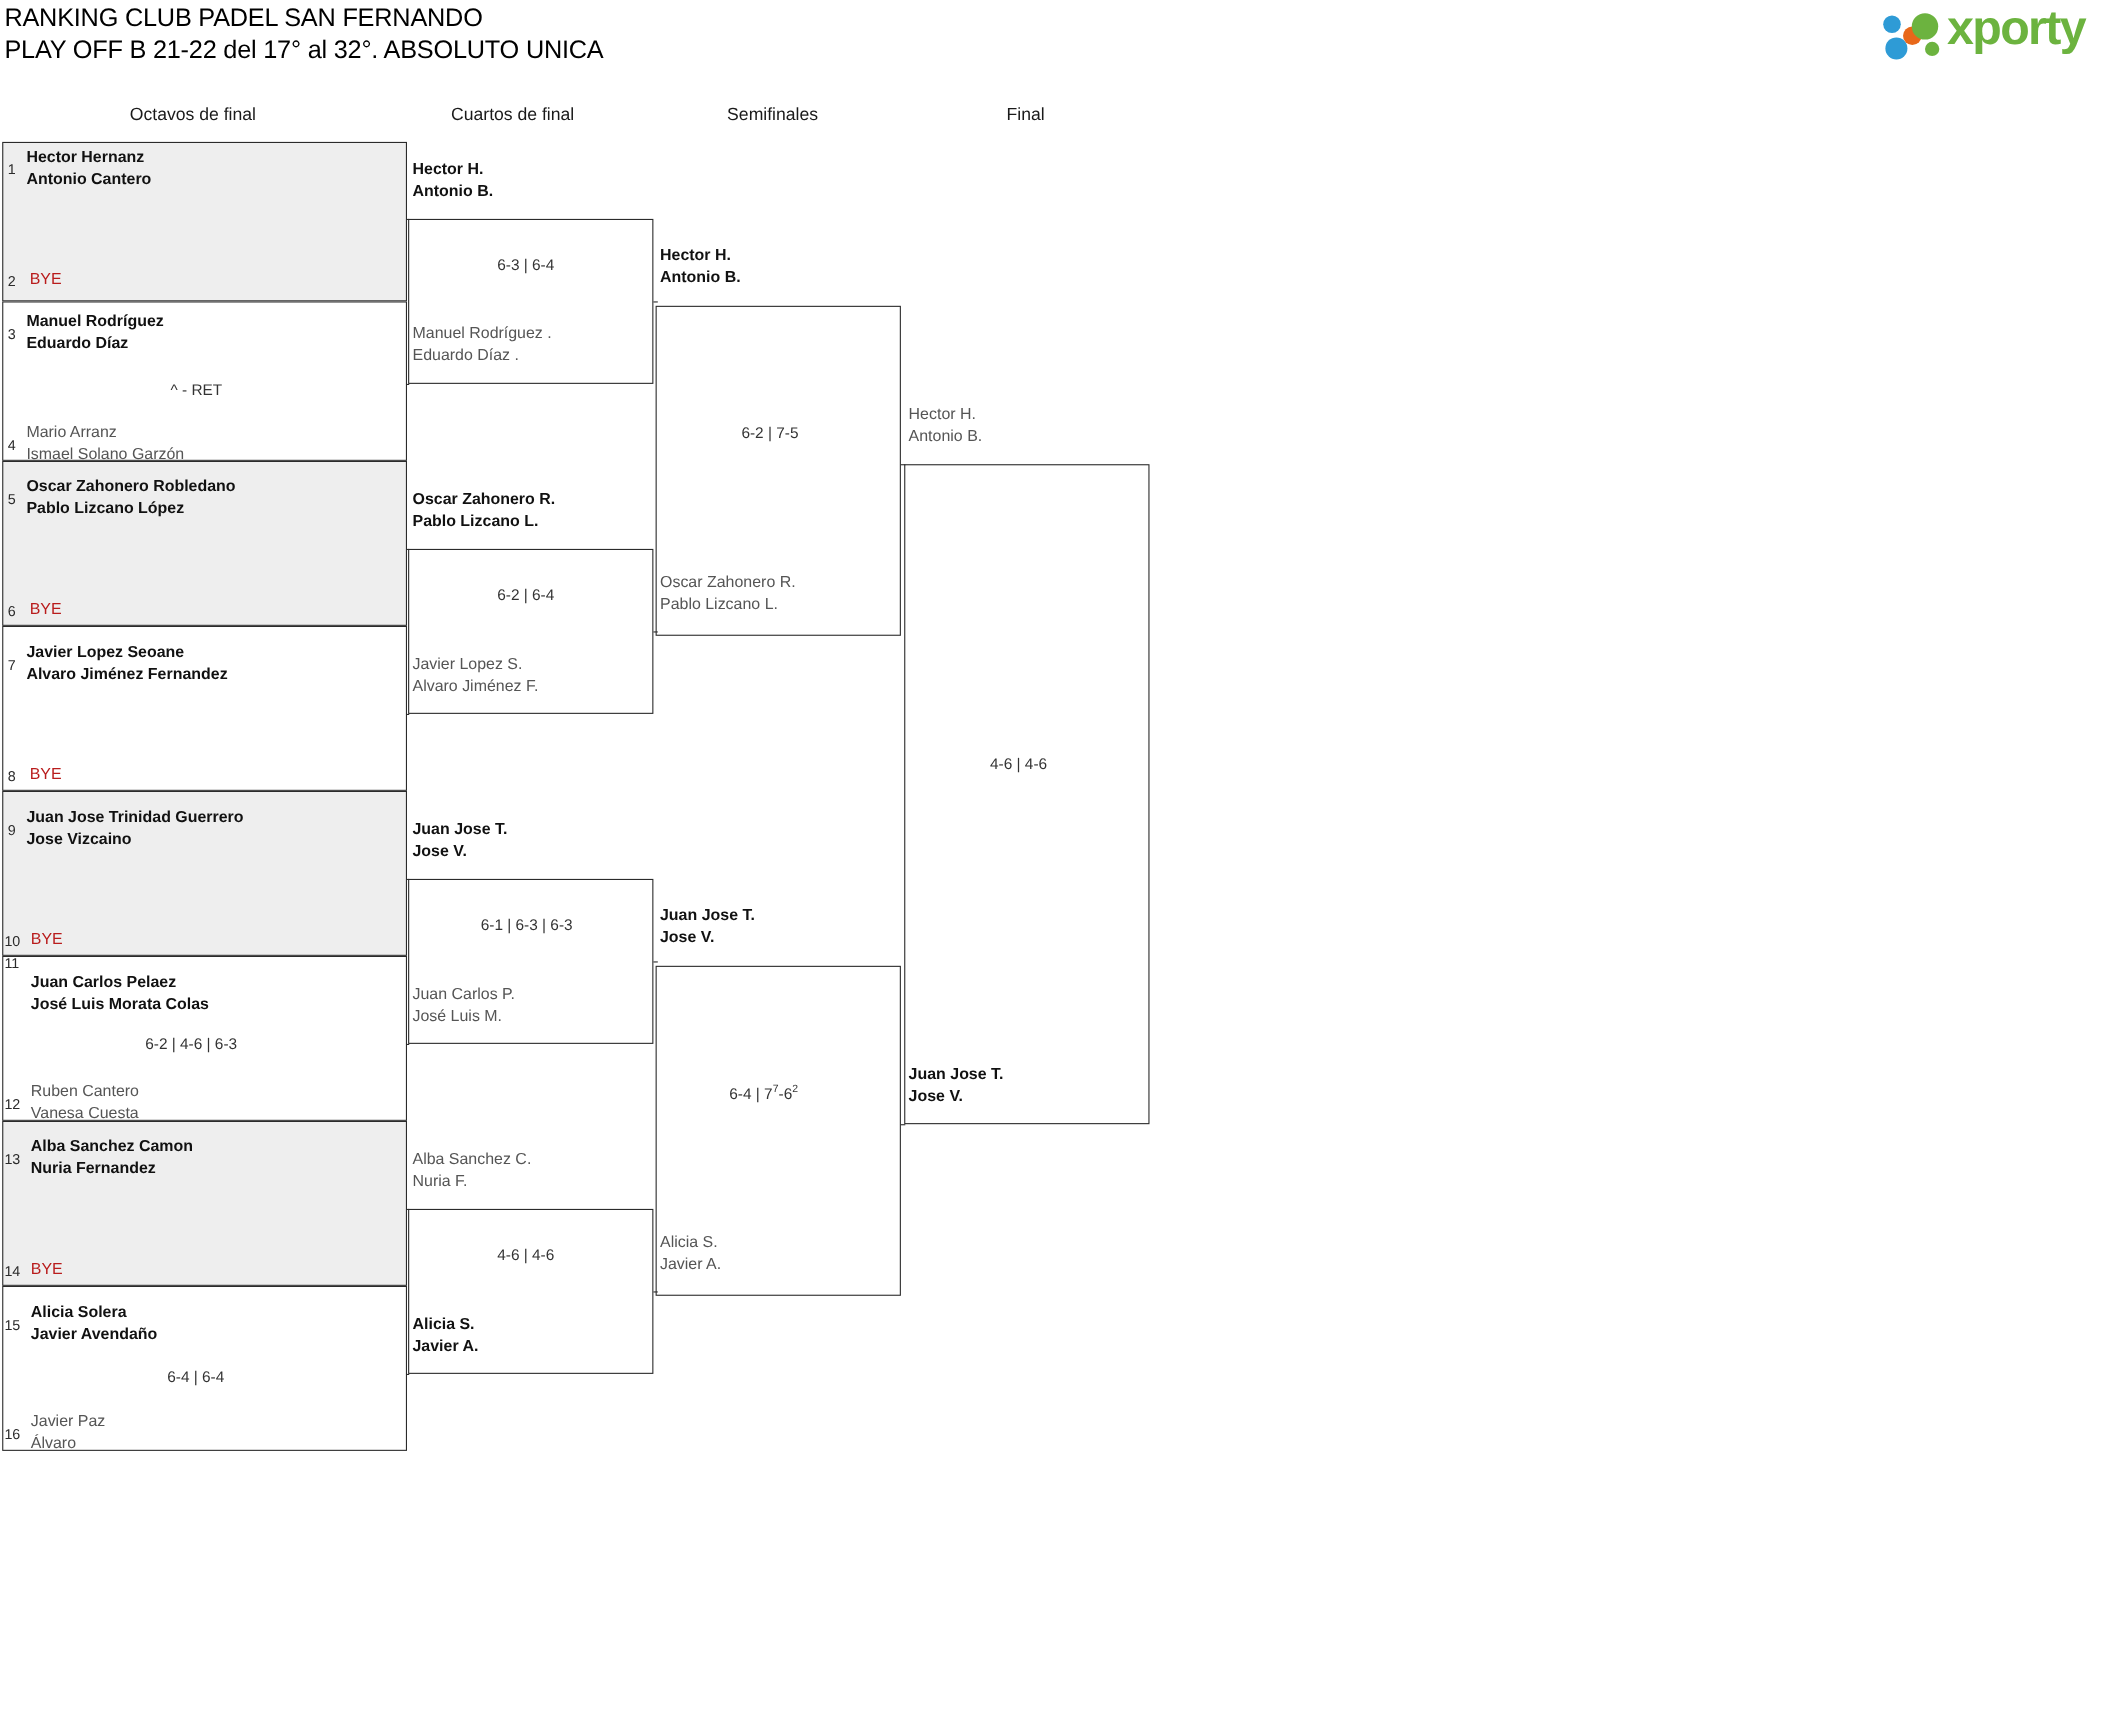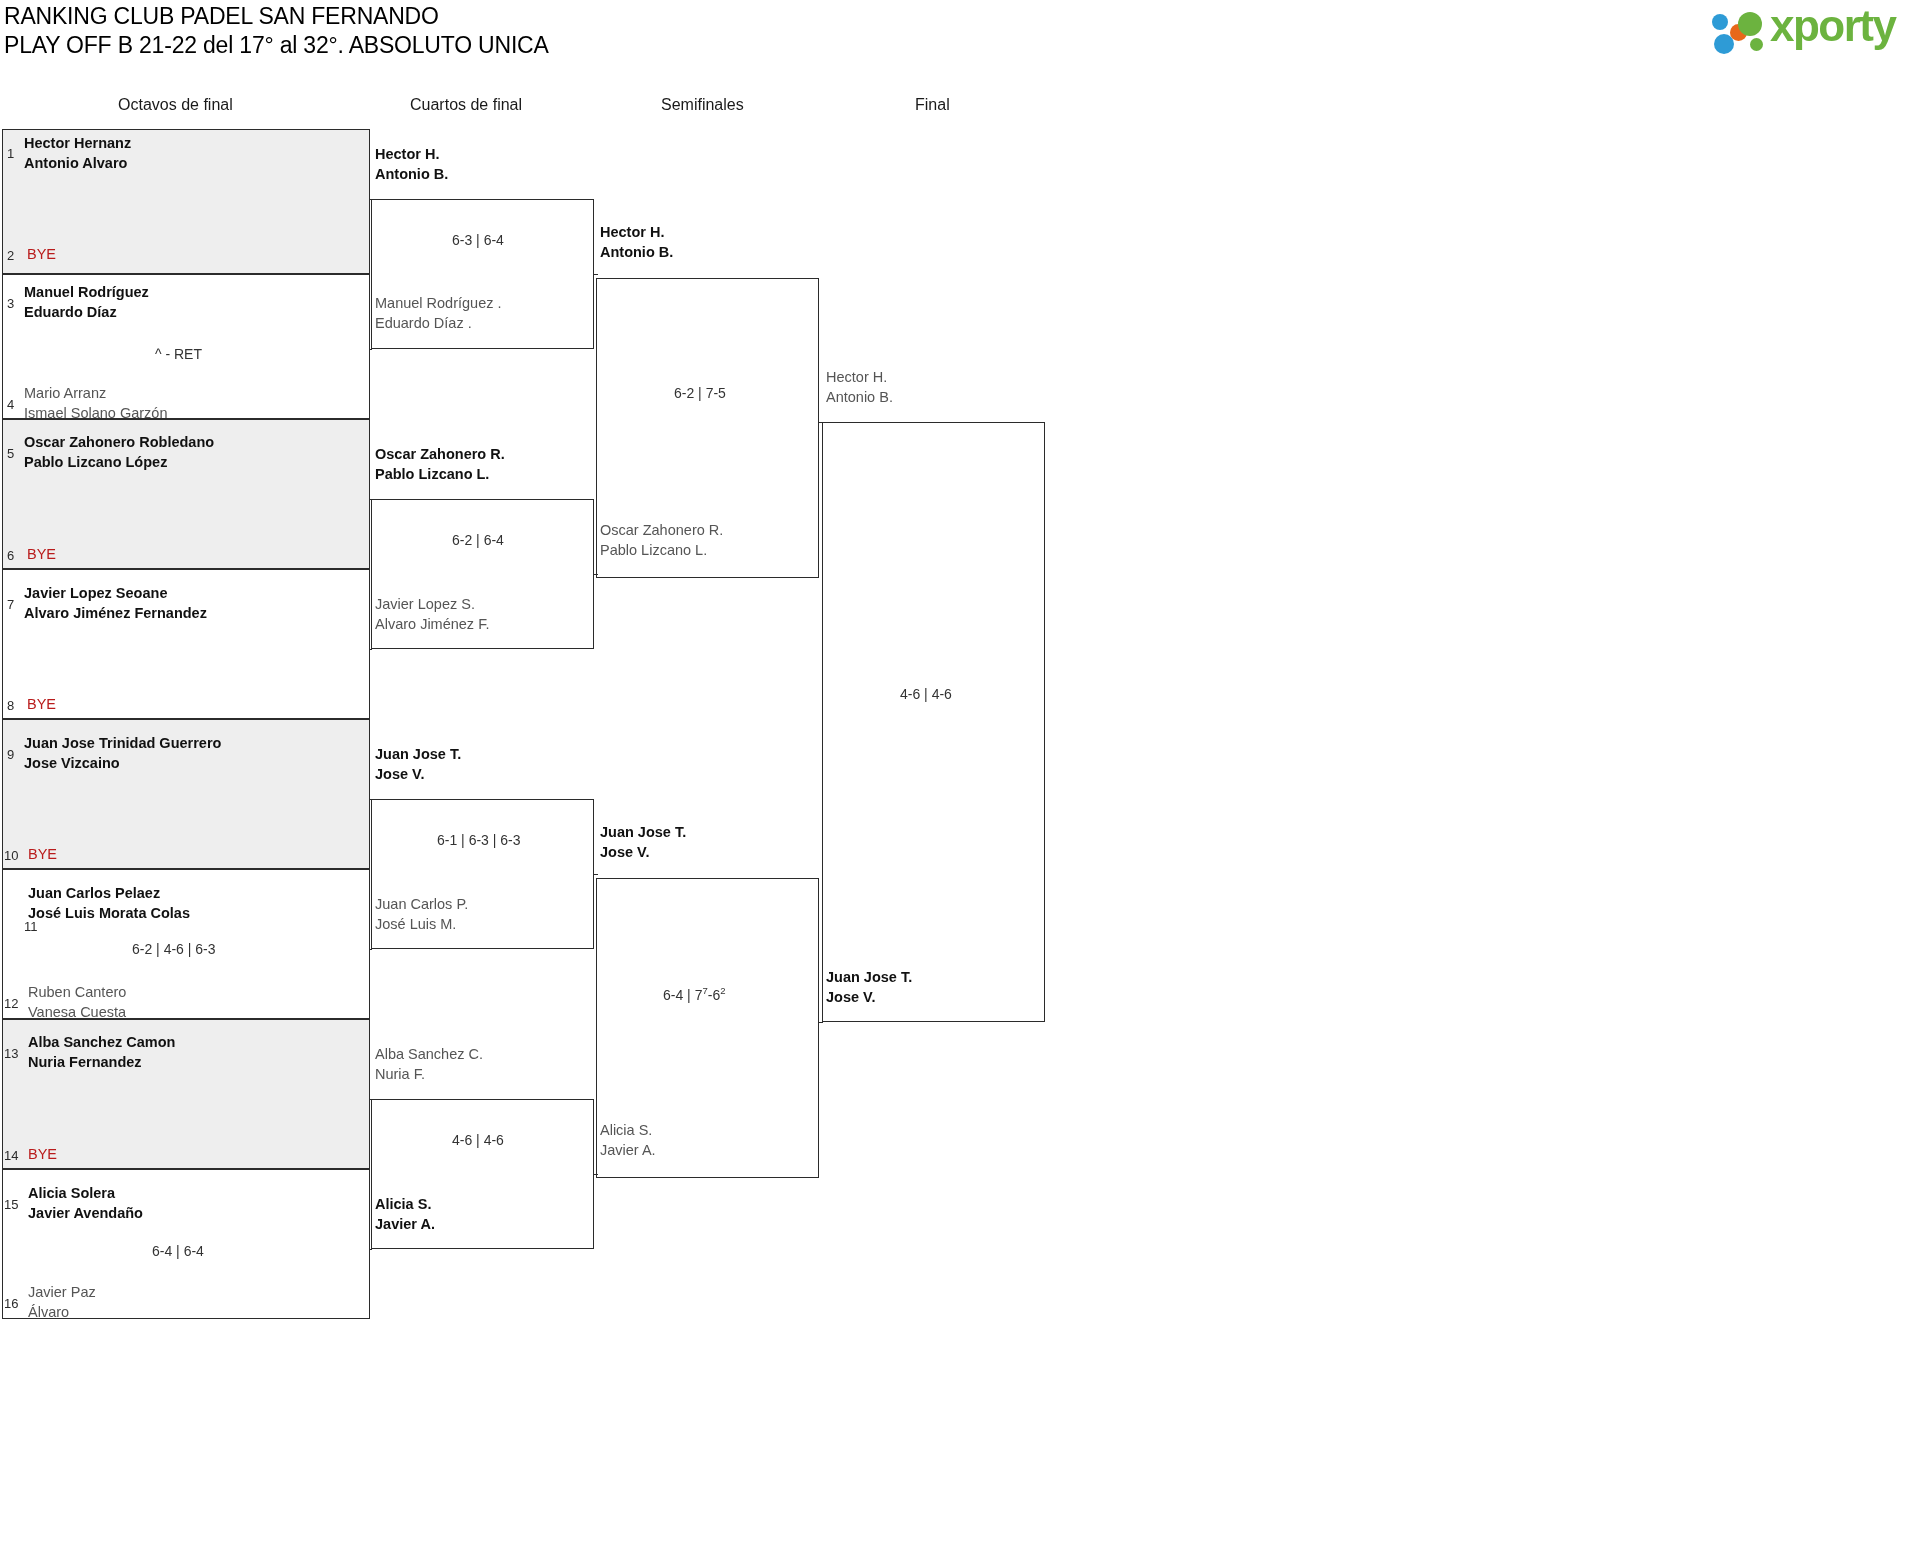--- a/index.html
+++ b/index.html
@@ -129,21 +129,21 @@
   <div class="box shade" style="left:2px; top:419px; width:368px; height:150px;"></div>
   <div class="box white-bg" style="left:2px; top:569px; width:368px; height:150px;"></div>
   <div class="box shade" style="left:2px; top:719px; width:368px; height:150px;"></div>
   <div class="box white-bg" style="left:2px; top:869px; width:368px; height:150px;"></div>
   <div class="box shade" style="left:2px; top:1019px; width:368px; height:150px;"></div>
   <div class="box white-bg" style="left:2px; top:1169px; width:368px; height:150px;"></div>
 
   <div class="seed" style="left:7px;  top:146px;">1</div>
   <div class="team win" style="left:24px; top:134px;">
     <span class="team-line">Hector Hernanz</span>
-    <span class="team-line">Antonio Alvaro</span>
+    <span class="team-line">Antonio Cantero</span>
   </div>
   <div class="seed" style="left:7px;  top:248px;">2</div>
   <div class="bye" style="left:27px; top:246px;">BYE</div>
 
   <div class="seed" style="left:7px;  top:296px;">3</div>
   <div class="team win" style="left:24px; top:283px;">
     <span class="team-line">Manuel Rodríguez</span>
     <span class="team-line">Eduardo Díaz</span>
   </div>
   <div class="score" style="left:155px; top:346px;">^ - RET</div>
@@ -170,21 +170,21 @@
   <div class="bye" style="left:27px; top:696px;">BYE</div>
 
   <div class="seed" style="left:7px;  top:747px;">9</div>
   <div class="team win" style="left:24px; top:734px;">
     <span class="team-line">Juan Jose Trinidad Guerrero</span>
     <span class="team-line">Jose Vizcaino</span>
   </div>
   <div class="seed" style="left:4px;  top:848px;">10</div>
   <div class="bye" style="left:28px; top:846px;">BYE</div>
 
-  <div class="seed" style="left:4px;  top:919px;margin-left:20px;">11</div>
+  <div class="seed" style="left:4px;  top:868px;">11</div>
   <div class="team win" style="left:28px; top:884px;">
     <span class="team-line">Juan Carlos Pelaez</span>
     <span class="team-line">José Luis Morata Colas</span>
   </div>
   <div class="score" style="left:132px; top:941px;">6-2 | 4-6 | 6-3</div>
   <div class="seed" style="left:4px;  top:996px;">12</div>
   <div class="team lose" style="left:28px; top:983px;">
     <span class="team-line">Ruben Cantero</span>
     <span class="team-line">Vanesa Cuesta</span>
   </div>

